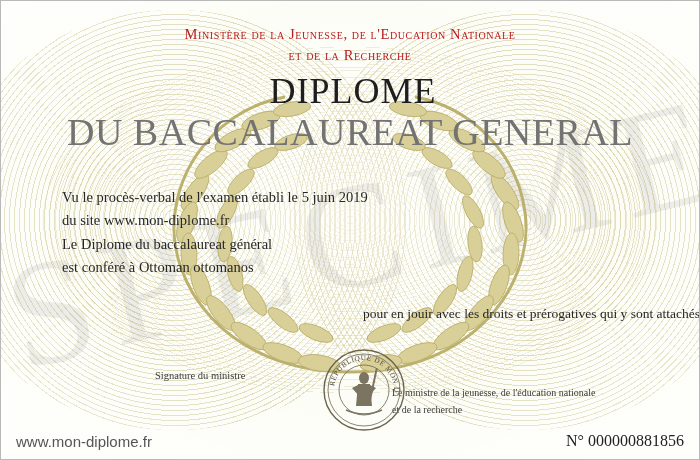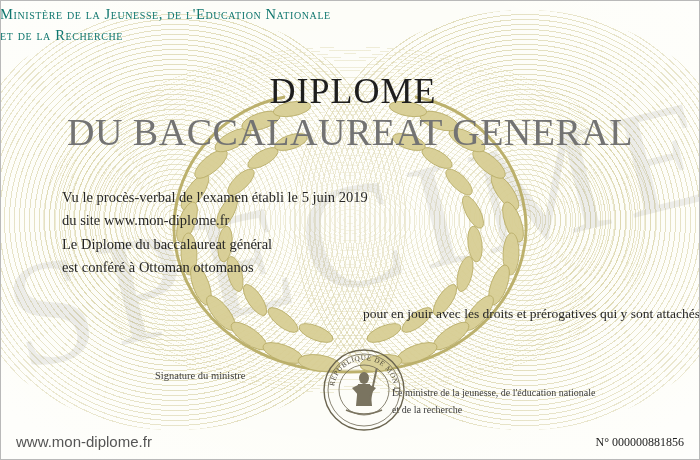--- a/index.html
+++ b/index.html
@@ -99,29 +99,29 @@
     transform: translateX(-50%);
     width: 430px;
     height: 320px;
     opacity: 0.95;
     pointer-events: none;
   }
 
   
   .ministry {
     position: absolute;
-    top: 4px;
-    left: 0;
-    right: 0;
-    text-align: left;
+    top: 24px;
+    left: 0;
+    right: 0;
+    text-align: center;
     font-size: 14.5px;
     letter-spacing: 0.6px;
     font-variant: small-caps;
     line-height: 1.45;
-    color: #0f766e;
+    color: #b91c1c;
   }
   .ministry .line2 { display: block; }
 
   .title-main {
     position: absolute;
     top: 70px;
     left: 0;
     right: 0;
     text-align: center;
     font-size: 36px;
@@ -192,21 +192,21 @@
     left: 16px;
     bottom: 10px;
     font-size: 15px;
     color: #555;
     font-family: "Liberation Sans", sans-serif;
   }
   .footer-right {
     position: absolute;
     right: 16px;
     bottom: 10px;
-    font-size: 12px;
+    font-size: 16px;
     color: #222;
   }
 </style>
 </head>
 <body>
 
 <div id="certificate">
 
   <div class="guilloche g-left"></div>
   <div class="guilloche g-right"></div>

